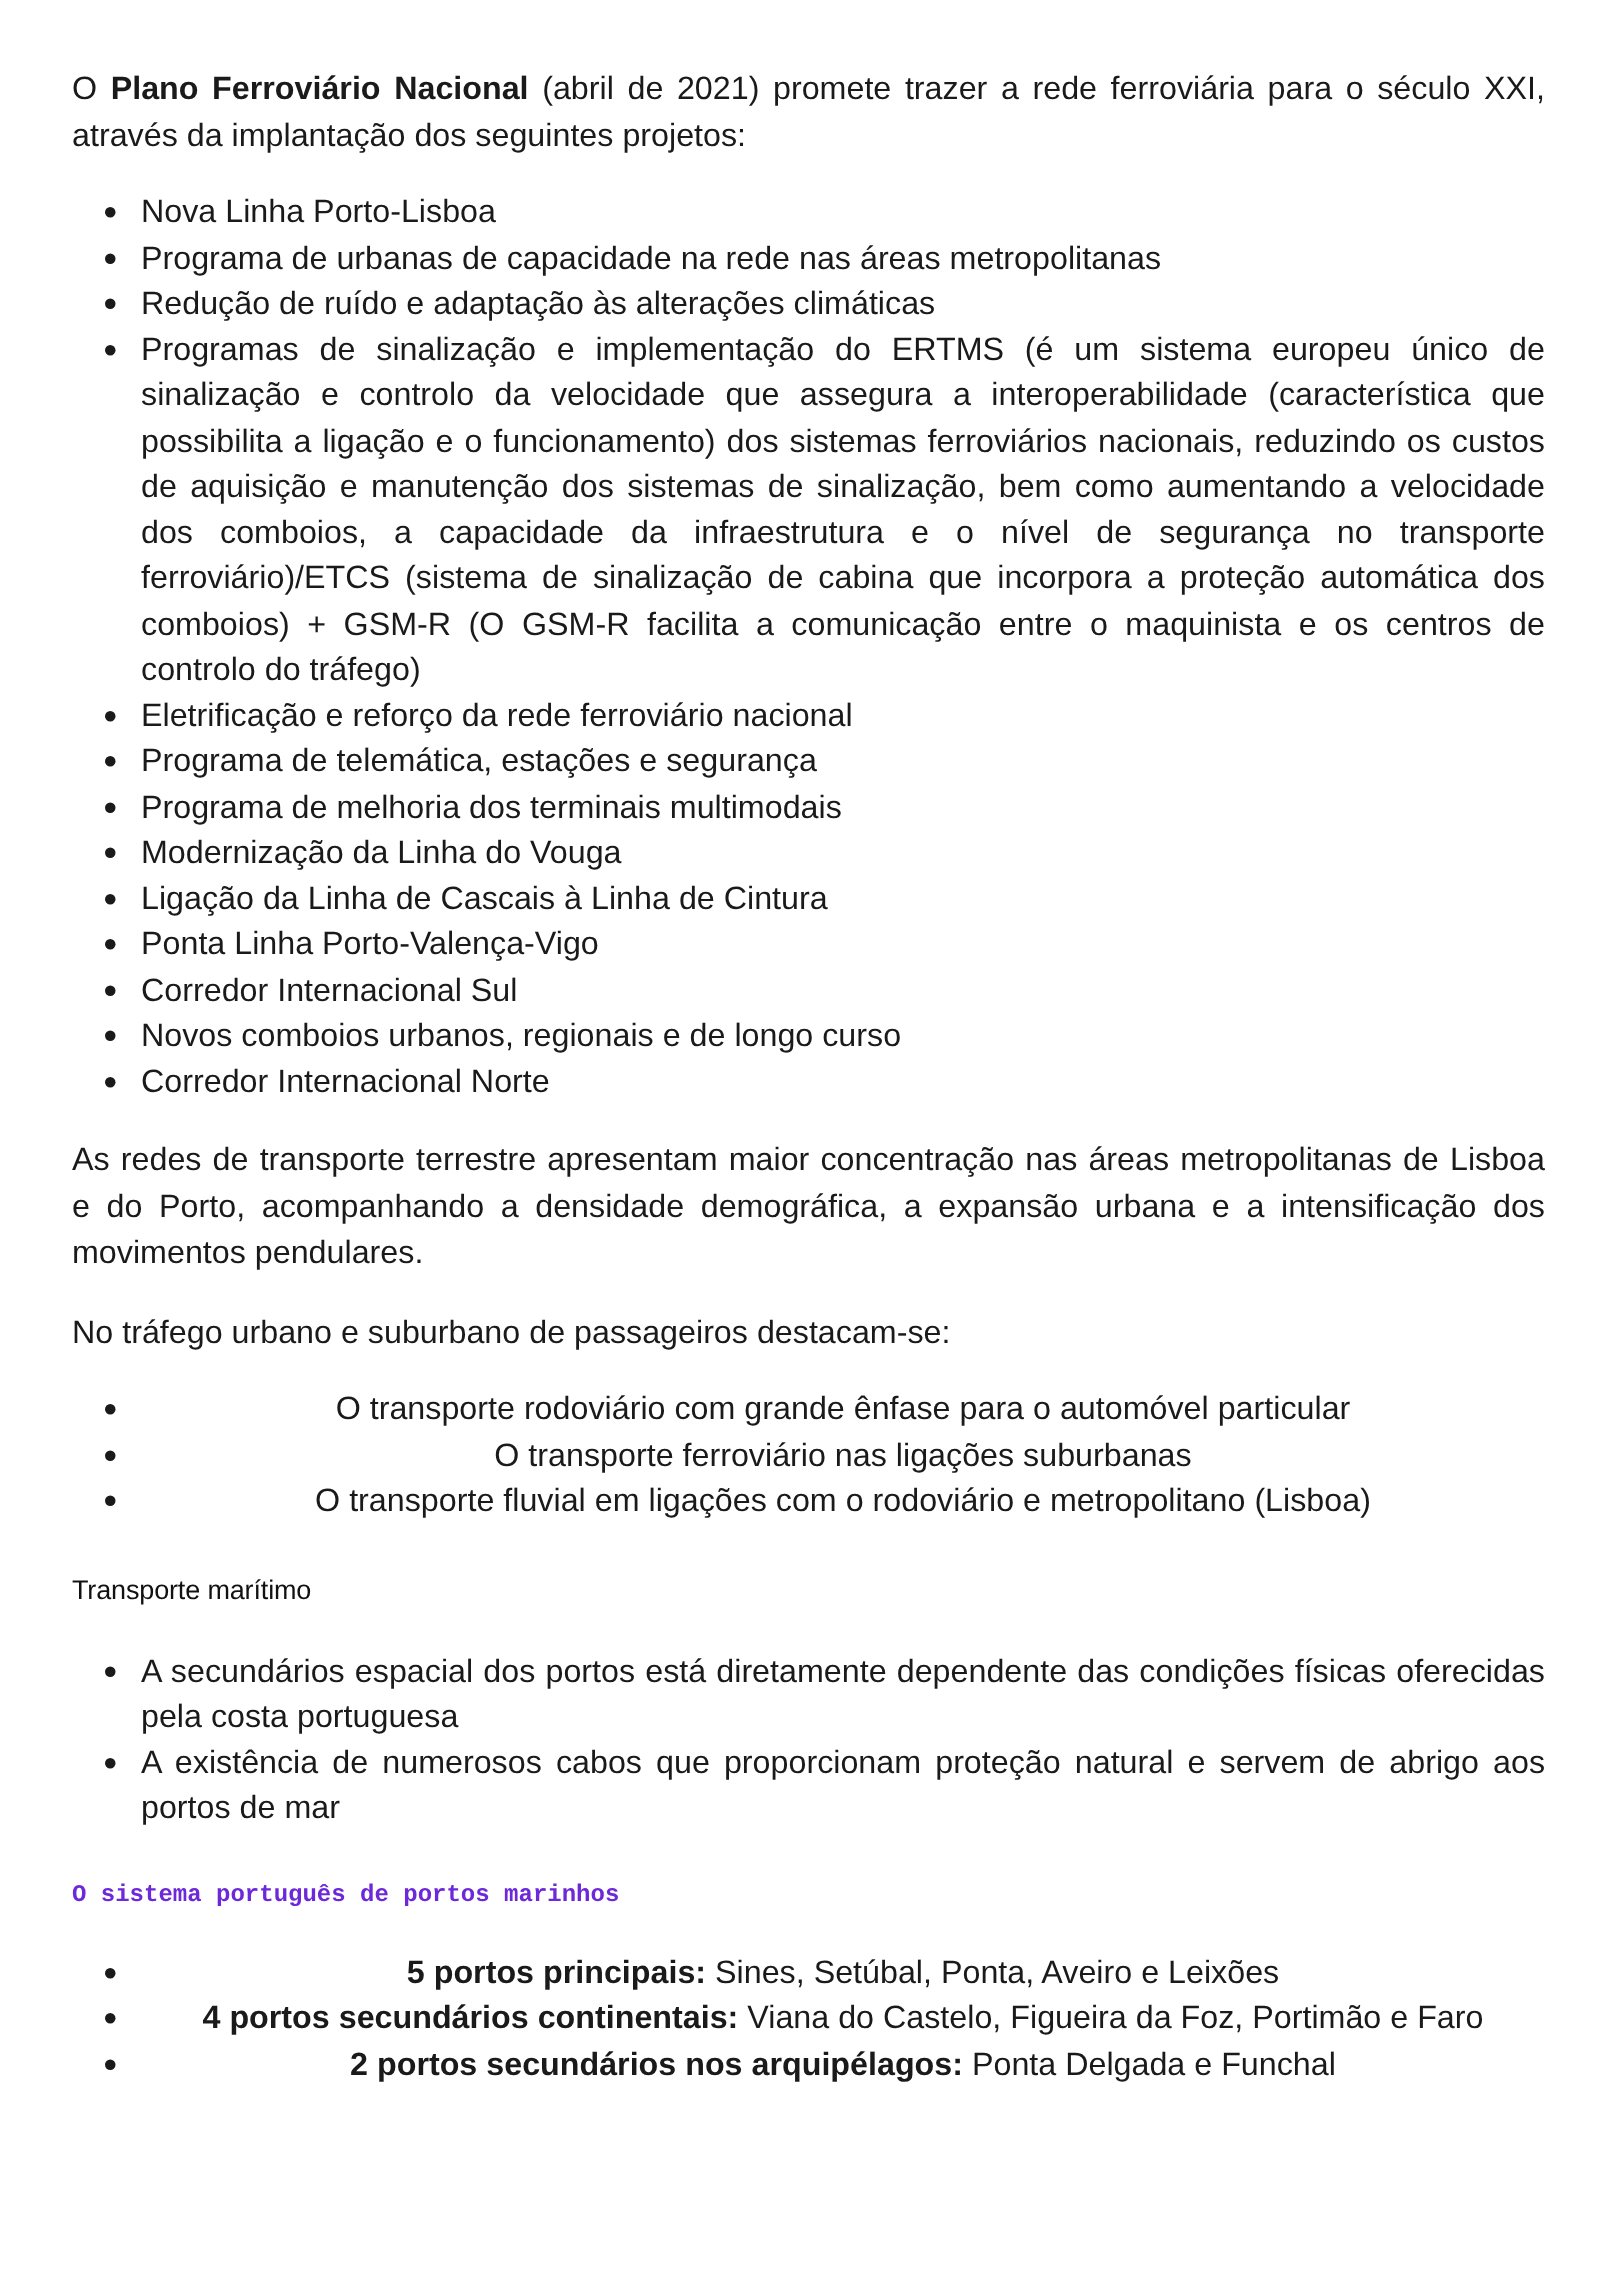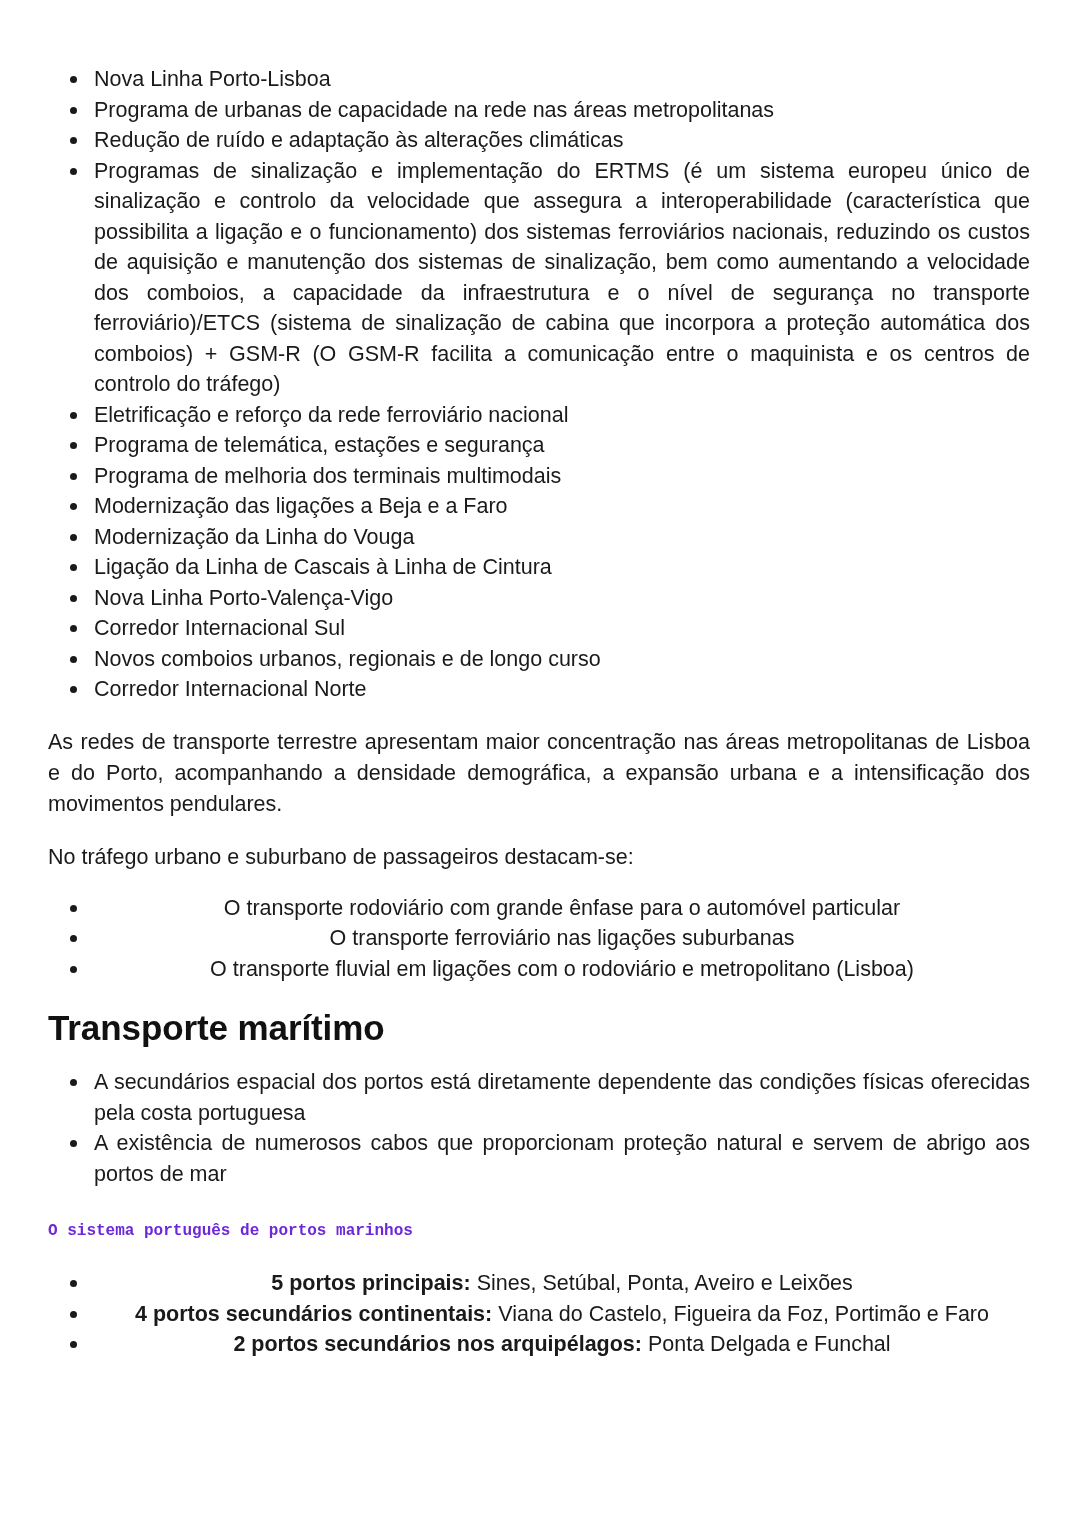--- a/index.html
+++ b/index.html
@@ -79,23 +79,23 @@
     border-radius: 50%;
   }
 
   ul.bullets > li .b {
     font-weight: 700;
     margin-top: 16px;
   }
 
   h2.section-heading {
     margin: 0;
-    font-size: 35px;
+    font-size: 18px;
     line-height: 34px;
-    font-weight: 700;
+    font-weight: 400;
     color: #111111;
     letter-spacing: -0.1px;
   }
 
   p.bold-lead {
     margin: 0;
     font-size: 16px;
     line-height: 30px;
     font-weight: 700;
     color: #6d28d9;
@@ -106,35 +106,35 @@
   .h2-space-after  { height: 22px; }
   .lead-space-before { height: 27px; }
   .lead-space-after  { height: 22px; }
 </style>
 </head>
 <body>
 
 <div class="page">
   <div class="doc-body">
 
+    <p class="para"><span>O </span><span class="b">Plano Ferroviário Nacional</span><span> (abril de 2021) promete trazer a rede ferroviária para o século XXI, através da implantação dos seguintes projetos:</span></p>
 
     <div class="spacer-list"></div>
 
     <ul class="bullets justified">
       <li><span>Nova Linha Porto-Lisboa</span></li>
       <li><span>Programa de urbanas de capacidade na rede nas áreas metropolitanas</span></li>
       <li><span>Redução de ruído e adaptação às alterações climáticas</span></li>
       <li><span>Programas de sinalização e implementação do ERTMS (é um sistema europeu único de sinalização e controlo da velocidade que assegura a interoperabilidade (característica que possibilita a ligação e o funcionamento) dos sistemas ferroviários nacionais, reduzindo os custos de aquisição e manutenção dos sistemas de sinalização, bem como aumentando a velocidade dos comboios, a capacidade da infraestrutura e o nível de segurança no transporte ferroviário)/ETCS (sistema de sinalização de cabina que incorpora a proteção automática dos comboios) + GSM-R (O GSM-R facilita a comunicação entre o maquinista e os centros de controlo do tráfego)</span></li>
       <li><span>Eletrificação e reforço da rede ferroviário nacional</span></li>
       <li><span>Programa de telemática, estações e segurança</span></li>
       <li><span>Programa de melhoria dos terminais multimodais</span></li>
-      <li><span>Modernização das ligações a Beja e a Faro</span></li>
       <li><span>Modernização da Linha do Vouga</span></li>
       <li><span>Ligação da Linha de Cascais à Linha de Cintura</span></li>
-      <li><span>Nova Linha Porto-Valença-Vigo</span></li>
+      <li><span>Ponta Linha Porto-Valença-Vigo</span></li>
       <li><span>Corredor Internacional Sul</span></li>
       <li><span>Novos comboios urbanos, regionais e de longo curso</span></li>
       <li><span>Corredor Internacional Norte</span></li>
     </ul>
 
     <div class="spacer-para"></div>
 
     <p class="para">As redes de transporte terrestre apresentam maior concentração nas áreas metropolitanas de Lisboa e do Porto, acompanhando a densidade demográfica, a expansão urbana e a intensificação dos movimentos pendulares.</p>
 
     <div class="spacer-para"></div>

